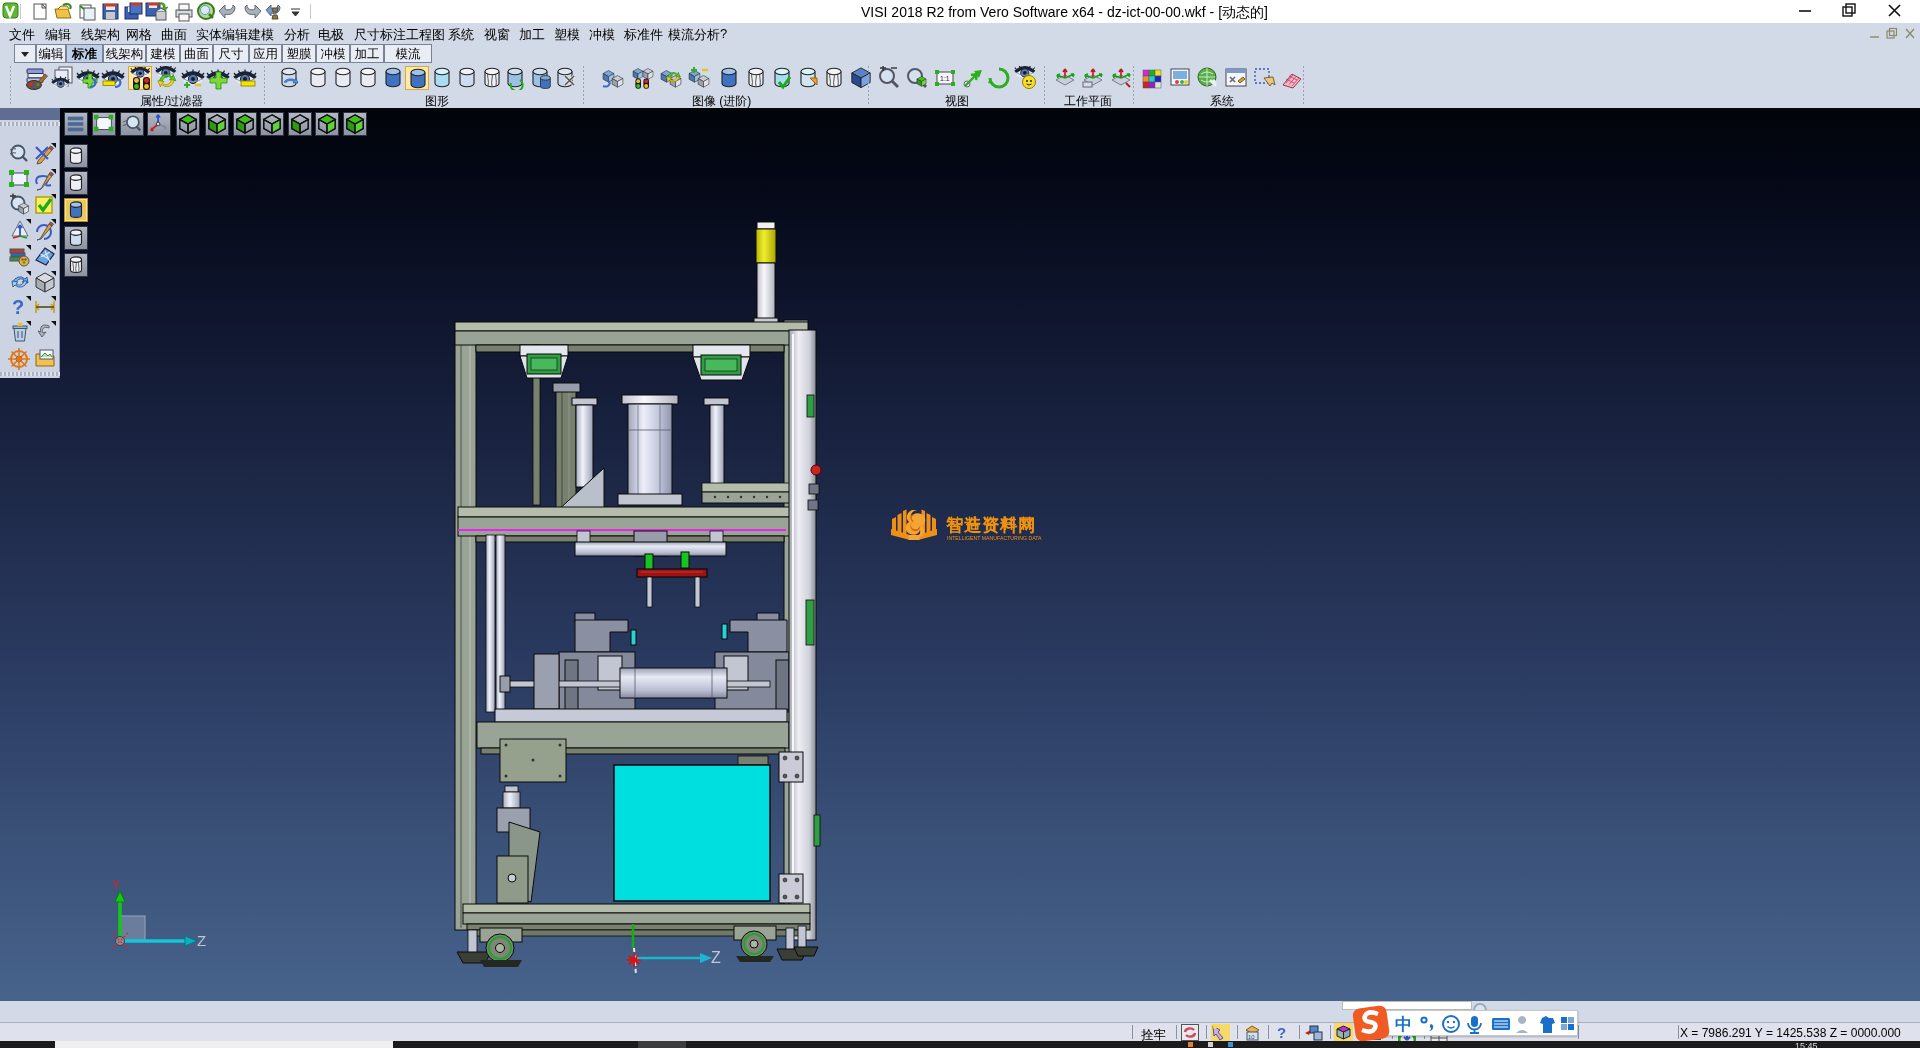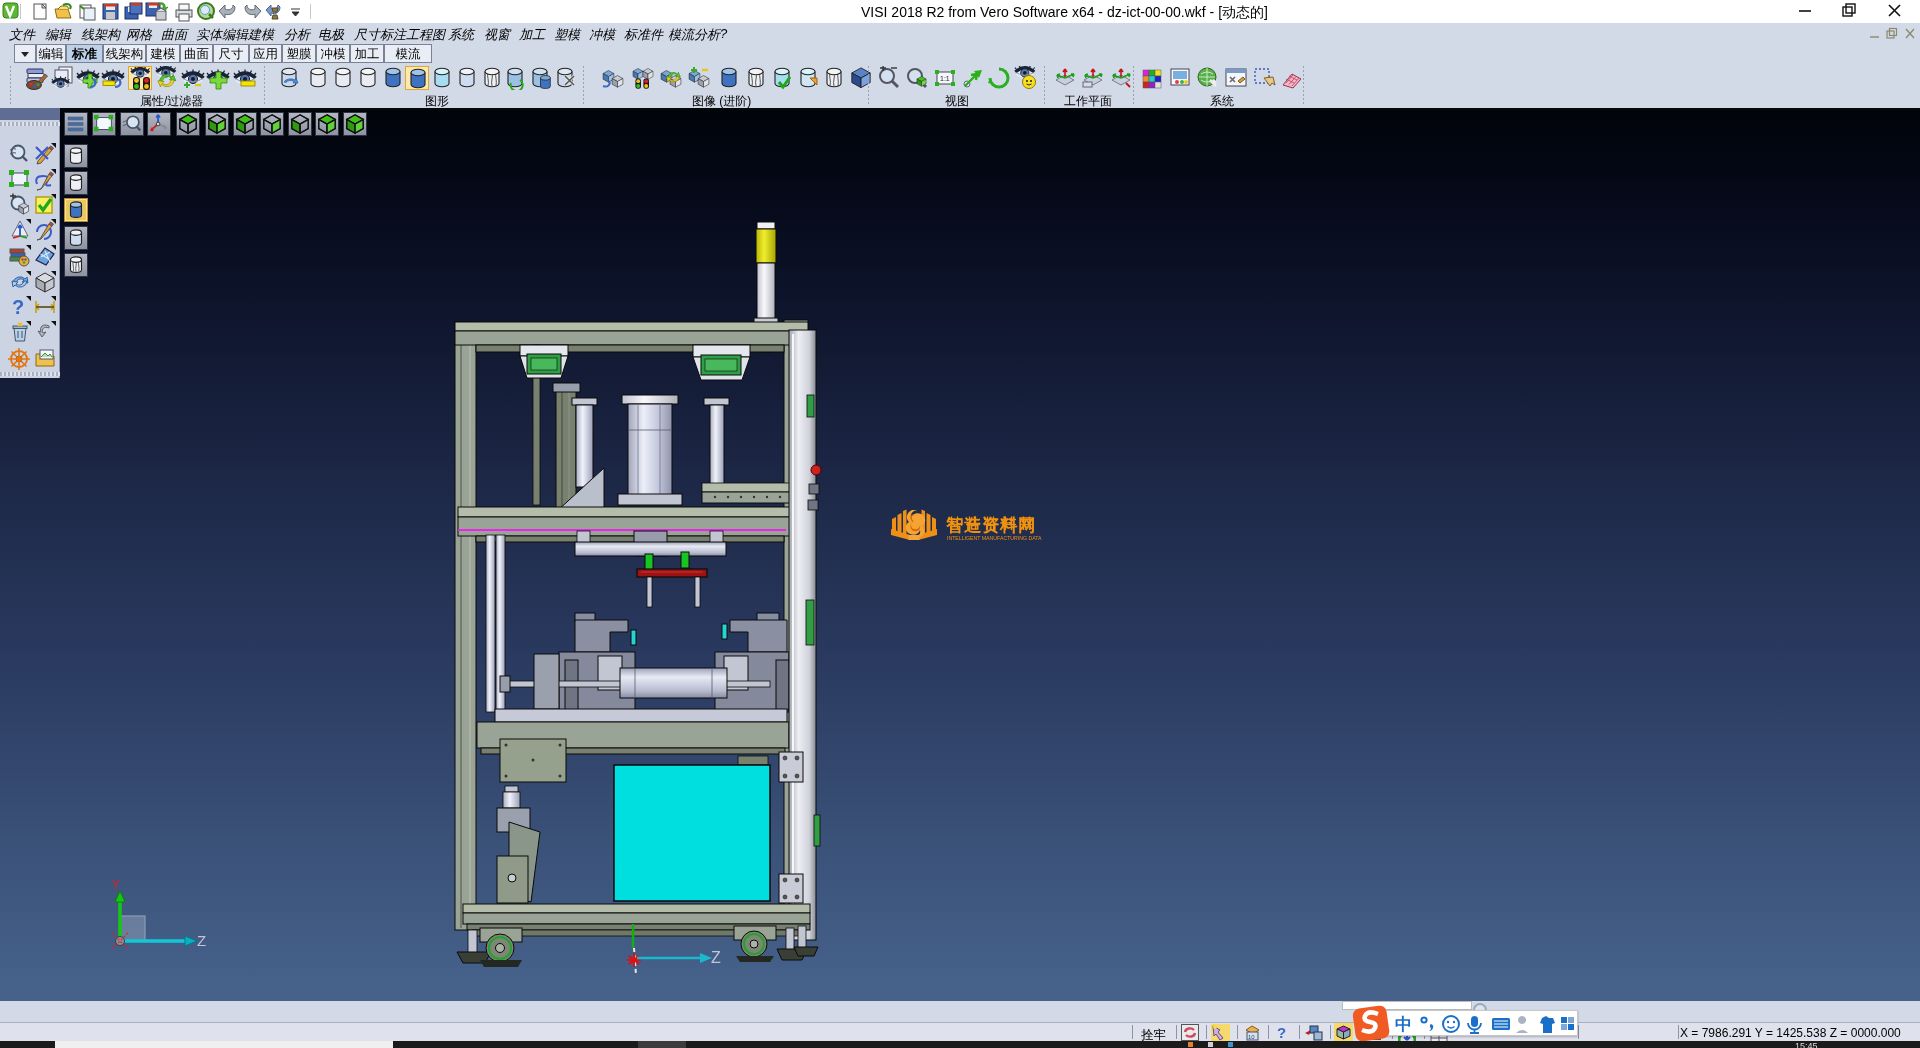--- a/index.html
+++ b/index.html
@@ -5,21 +5,21 @@
 * { margin:0; padding:0; box-sizing:border-box; }
 html,body { width:1920px; height:1048px; overflow:hidden; font-family:"Liberation Sans", sans-serif; }
 #page { position:relative; width:1920px; height:1048px; background:#d3dae7; }
 .abs { position:absolute; }
 
 
 #titlebar { position:absolute; left:0; top:0; width:1920px; height:23px; background:#ffffff; }
 #title-text { position:absolute; left:861px; top:4px; font-size:14px; color:#000; white-space:nowrap; }
 
 #menubar { position:absolute; left:0; top:23px; width:1920px; height:20px; background:#d3dae7; font-size:13px; color:#000; }
-#menubar .mi { position:absolute; top:3px; white-space:nowrap;font-style:italic; }
+#menubar .mi { position:absolute; top:3px; white-space:nowrap; }
 
 #tabrow { position:absolute; left:0; top:43px; width:1920px; height:21px; background:#d3dae7; font-size:13px; }
 .tab { position:absolute; top:1px; height:19px; line-height:18px; padding:0; font-size:12.5px; text-align:center; overflow:hidden; background:#e9edf5; border:1px solid #7a8294; color:#000; white-space:nowrap; }
 .tab.active { background:#bdd0e8; font-weight:bold; }
 
 #ribbon { position:absolute; left:0; top:64px; width:1920px; height:44px; background:#d3dae7; }
 #ribbon .lbl { position:absolute; top:29px; font-size:12px; color:#000; white-space:nowrap; }
 #ribbon .sep { position:absolute; top:2px; width:1px; height:40px; background:repeating-linear-gradient(to bottom,#9aa0b0 0 2px,transparent 2px 4px); }
 .ric { position:absolute; top:2px; width:24px; height:24px; }
 .ric.hl { background:#ffe9a8; border:1px solid #e0a832; }

